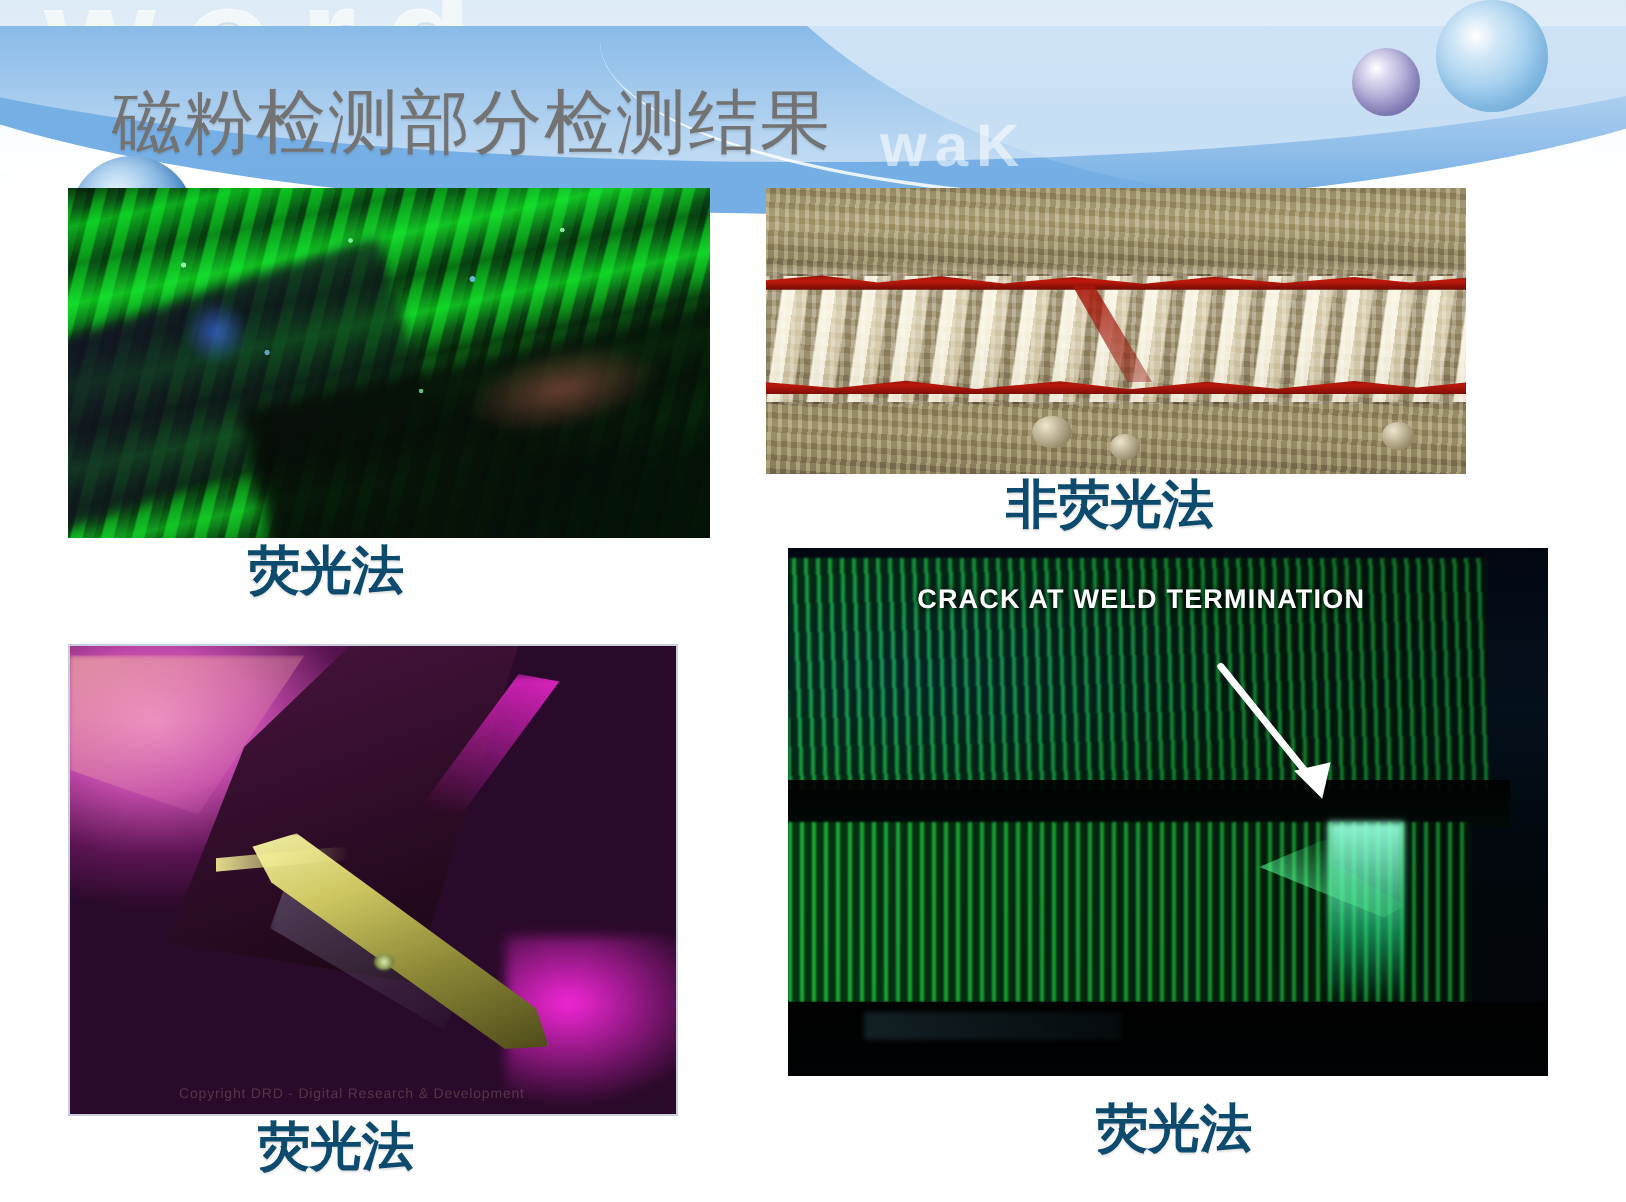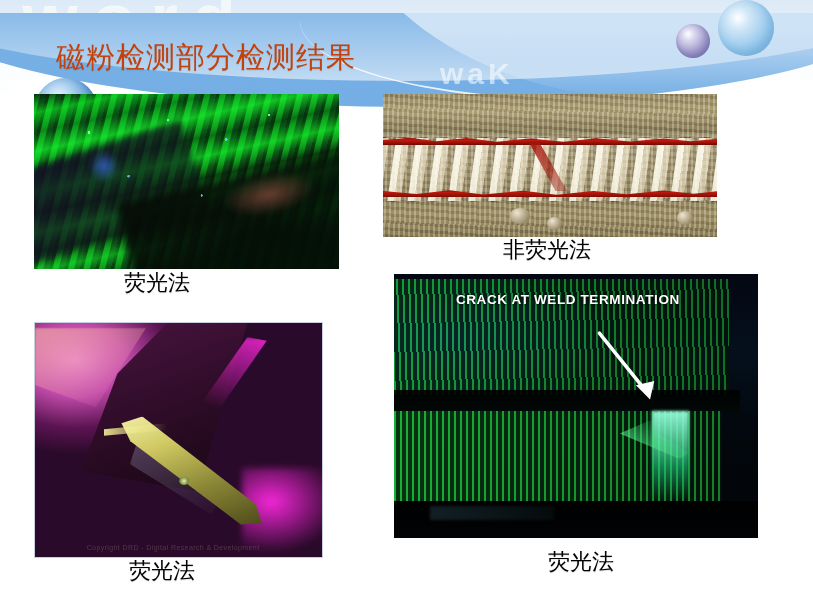--- a/index.html
+++ b/index.html
@@ -82,39 +82,40 @@
   }
   .sphere-left {
     left: 35px; top: 78px; width: 62px; height: 62px;
     background: radial-gradient(circle at 38% 30%, #eaf4fc 0%, #bcdaf3 18%, #6ba7dd 52%, #2f6cb5 85%, #5d97cf 100%);
     box-shadow: inset -3px -4px 10px rgba(30,80,140,0.5);
   }
 
   
   .slide-title {
     position: absolute; left: 56px; top: 38px;
-    font-size: 29px; font-weight: normal;
-    color: #c2410c;
+    font-size: 35px; font-weight: normal;
+    color: #737373;
     letter-spacing: 1px;
     text-shadow: 0 1px 1px rgba(0,0,0,0.10);
     font-family: "DejaVu Sans", "Liberation Sans", sans-serif;
     white-space: nowrap;
   }
 
   
   .photo {
     position: absolute;
     overflow: hidden;
     background: #000000;
+    padding-left: 16px;
   }
   .caption {
     position: absolute;
-    color: #000000;
-    font-size: 22px;
-    font-weight: normal;
+    color: #0c4a6e;
+    font-size: 26px;
+    font-weight: bold;
     white-space: nowrap;
     font-family: "DejaVu Sans", "Liberation Sans", sans-serif;
     text-shadow: 0 1px 1px rgba(0,0,0,0.12);
   }
 
   
   #photo-fluorescent-bevel { left: 34px; top: 94px; width: 305px; height: 175px; }
   .p1-base {
     position: absolute; inset: 0;
     background:

